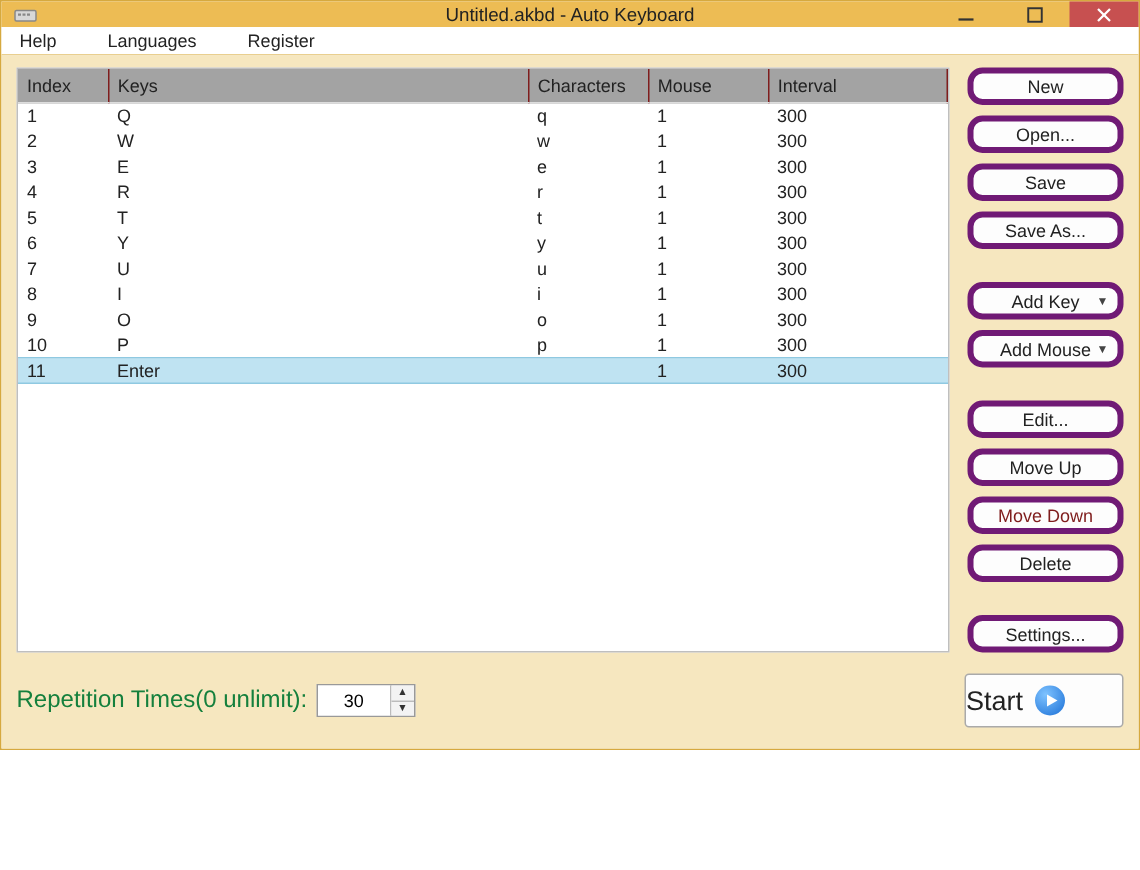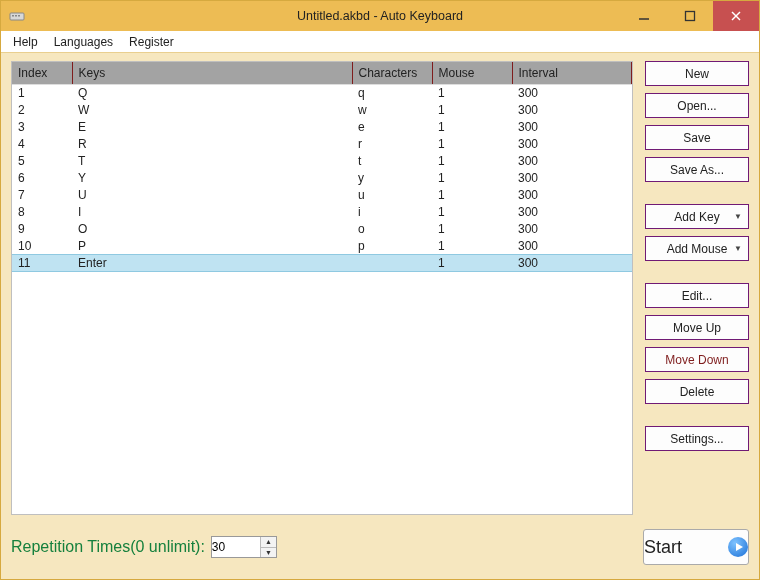--- a/index.html
+++ b/index.html
@@ -7,21 +7,21 @@
     margin: 0;
     font-family: "Segoe UI", Tahoma, sans-serif;
     font-size: 12px;
     background: #fff;
     width: 760px;
     height: 580px;
     overflow: hidden;
   }
   .window {
     width: 760px;
-    height: 580px;
+    height: 500px;
     border: 1px solid #d6a93f;
     background: #fff;
     display: flex;
     flex-direction: column;
   }
   .titlebar {
     height: 30px;
     background: #edbc54;
     display: flex;
     align-items: center;
@@ -59,21 +59,21 @@
     background: #c75050;
     color: #fff;
   }
   .menubar {
     height: 22px;
     background: #fff;
     border-bottom: 1px solid #e9cf8f;
     display: flex;
     align-items: center;
     padding: 0 4px;
-    gap: 0;
+    gap: 18px;
   }
   .menubar .menuitem {
     padding: 2px 8px;
     font-size: 12px;
     color: #222;
   }
   .content {
     flex: 1;
     background: #f6e7bf;
     display: flex;
@@ -128,22 +128,22 @@
   .col-interval { width: auto; }
   .side {
     width: 104px;
     display: flex;
     flex-direction: column;
     gap: 7px;
   }
   .btn {
     height: 25px;
     background: #fdfdfd;
-    border: 1px solid #701a75;
-    border-radius: 0;
+    border: 4px solid #701a75;
+    border-radius: 10px;
     font-size: 12px;
     color: #222;
     display: flex;
     align-items: center;
     justify-content: center;
     cursor: default;
     padding: 0 6px;
     position: relative;
   }
   .btn.disabled {
@@ -172,22 +172,23 @@
     display: flex;
     align-items: stretch;
     height: 22px;
     border: 1px solid #999;
     background: #fff;
   }
   .spinner input {
     border: none;
     width: 48px;
     font-size: 12px;
-    padding: 0 0;
+    padding: 0 16px;
     outline: none;
+    text-align: center;
   }
   .spinner .spins {
     width: 16px;
     border-left: 1px solid #bbb;
     display: flex;
     flex-direction: column;
   }
   .spinner .spins div {
     flex:1;
     display:flex;
@@ -201,21 +202,21 @@
   .spinner .spins div + div { border-top: 1px solid #bbb; }
   .bottom-row .gap { flex: 1; }
   .start-btn {
     height: 36px;
     width: 106px;
     background: #fdfdfd;
     border: 1px solid #aaa;
     border-radius: 3px;
     display: flex;
     align-items: center;
-    justify-content: space-between;
+    justify-content: flex-start;
     gap: 8px;
     font-size: 18px;
     color: #222;
   }
   .playicon {
     width: 20px; height: 20px;
     border-radius: 50%;
     background: radial-gradient(circle at 35% 30%, #7fc3ff, #1a6fd6);
     display:flex; align-items:center; justify-content:center;
   }

